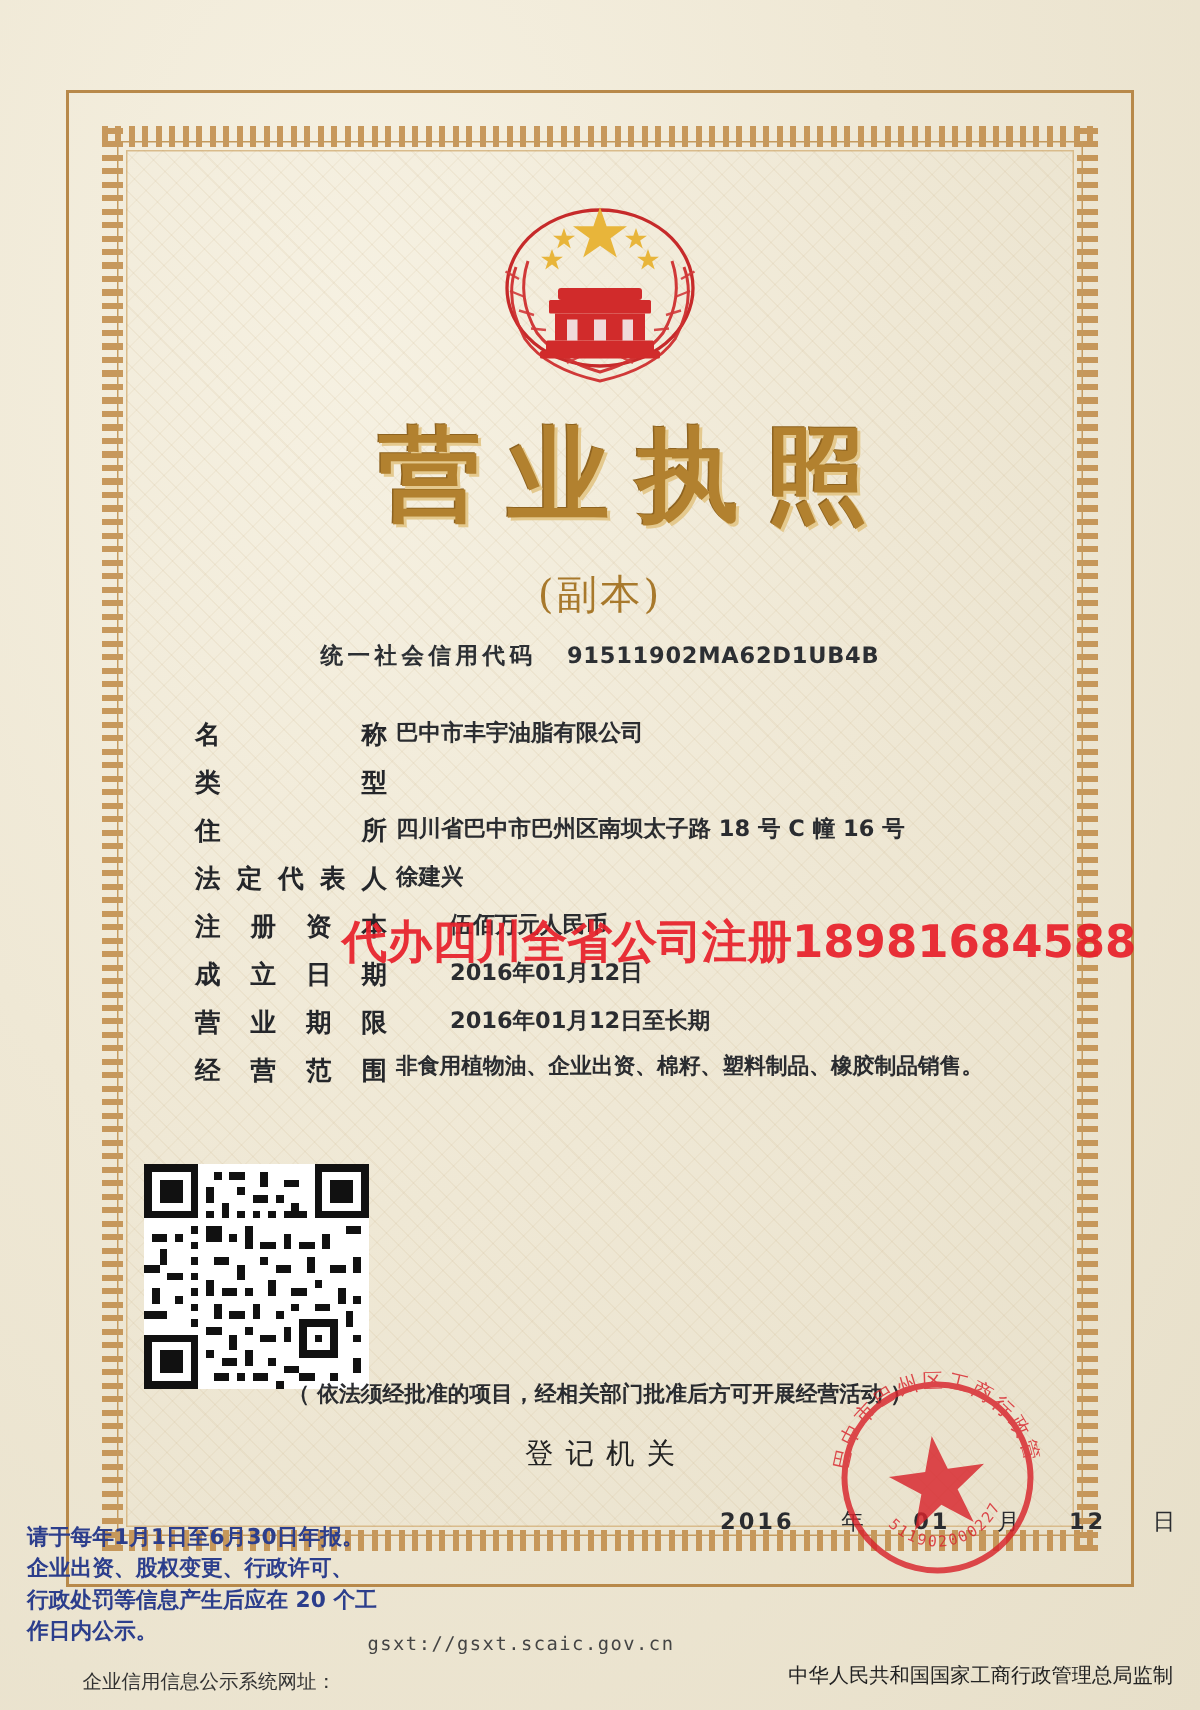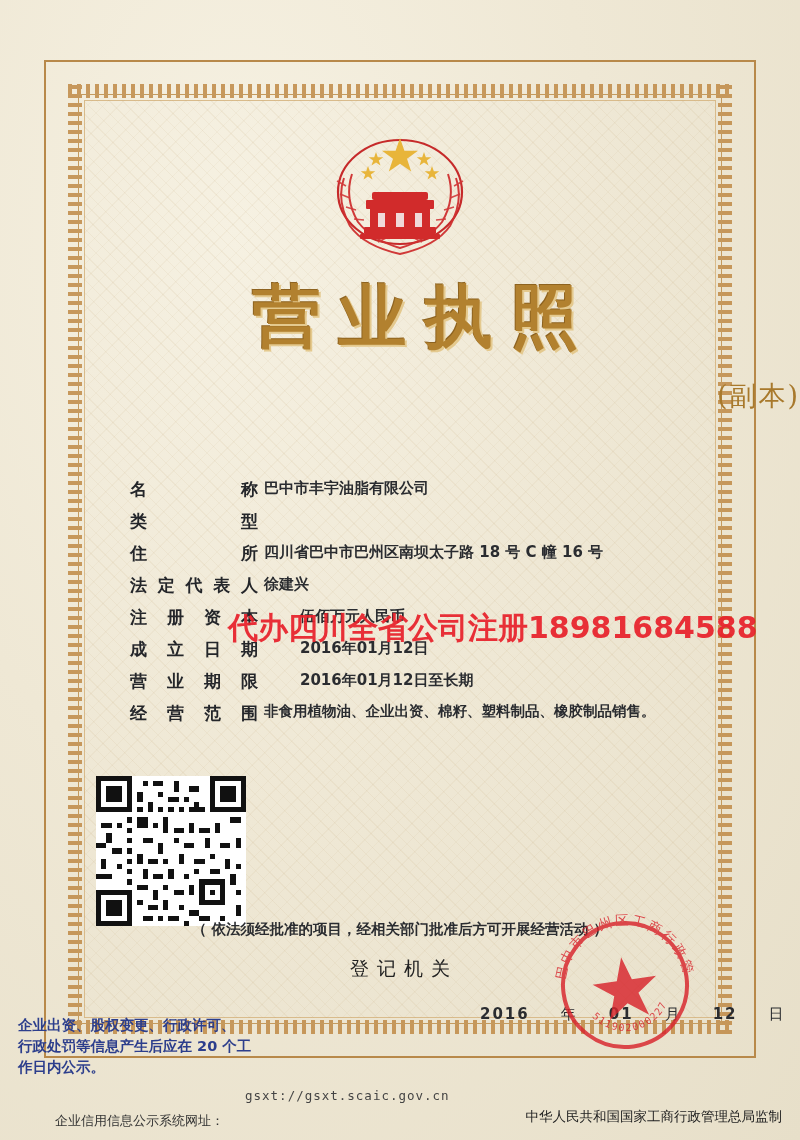--- a/index.html
+++ b/index.html
@@ -52,21 +52,21 @@
     font-weight:bold;
     font-size:68px;
     letter-spacing:18px;
     text-indent:18px;
     color:#b2812f;
     text-shadow:2px 2px 0 #e4c98e, -1px -1px 0 #8e6320;
     margin-left:31px;
   }
   .subtitle{
     position:absolute;left:0;right:0;top:378px;
-    text-align:right;
+    text-align:center;
     font-family:"DejaVu Serif","Liberation Serif",serif;
     font-size:27px;
     color:#a8792c;
     letter-spacing:2px;
   }
   
   .credit-row{
     position:absolute;left:0;right:0;top:428px;
     text-align:center;
     font-size:15px;
@@ -204,20 +204,24 @@
         <polygon points="48,58 49.8,63.2 55.3,63.2 50.8,66.4 52.5,71.6 48,68.4 43.5,71.6 45.2,66.4 40.7,63.2 46.2,63.2"></polygon>
         <polygon points="104,44 105.8,49.2 111.3,49.2 106.8,52.4 108.5,57.6 104,54.4 99.5,57.6 101.2,52.4 96.7,49.2 102.2,49.2"></polygon>
         <polygon points="112,58 113.8,63.2 119.3,63.2 114.8,66.4 116.5,71.6 112,68.4 107.5,71.6 109.2,66.4 104.7,63.2 110.2,63.2"></polygon>
       </g>
     </svg>
   </div>
 
   <div class="title">营业执照</div>
   <div class="subtitle">(副本)</div>
 
+  <div class="credit-row">
+    <span class="label">统一社会信用代码</span>
+    <span class="value">91511902MA62D1UB4B</span>
+  </div>
 
   <div class="fields">
 
     <div class="frow">
       <div class="fkey">
         <span>名</span>
           <span>称</span>
       </div>
       <div class="fval">巴中市丰宇油脂有限公司</div>
     </div>
@@ -429,20 +433,21 @@
       <text font-size="13.5" fill="#d8242c" font-family="'DejaVu Serif','Liberation Serif',serif" letter-spacing="2.4">
         <textPath href="#sealTop" startOffset="7%">巴中市巴州区工商行政管理局</textPath>
       </text>
       <text font-size="10" fill="#d8242c" font-family="'DejaVu Sans Mono','Liberation Mono',monospace" letter-spacing="1.5">
         <textPath href="#sealBottom" startOffset="20%">511902000227</textPath>
       </text>
     </svg>
   </div>
 
   <div class="reminder">
+    <div>请于每年1月1日至6月30日年报。</div>
     <div>企业出资、股权变更、行政许可、</div>
     <div>行政处罚等信息产生后应在 20 个工</div>
     <div>作日内公示。</div>
   </div>
 
   <div class="gsxt">gsxt://gsxt.scaic.gov.cn</div>
   <div class="footer-left">企业信用信息公示系统网址：</div>
   <div class="footer-right">中华人民共和国国家工商行政管理总局监制</div>
 
 </div>

